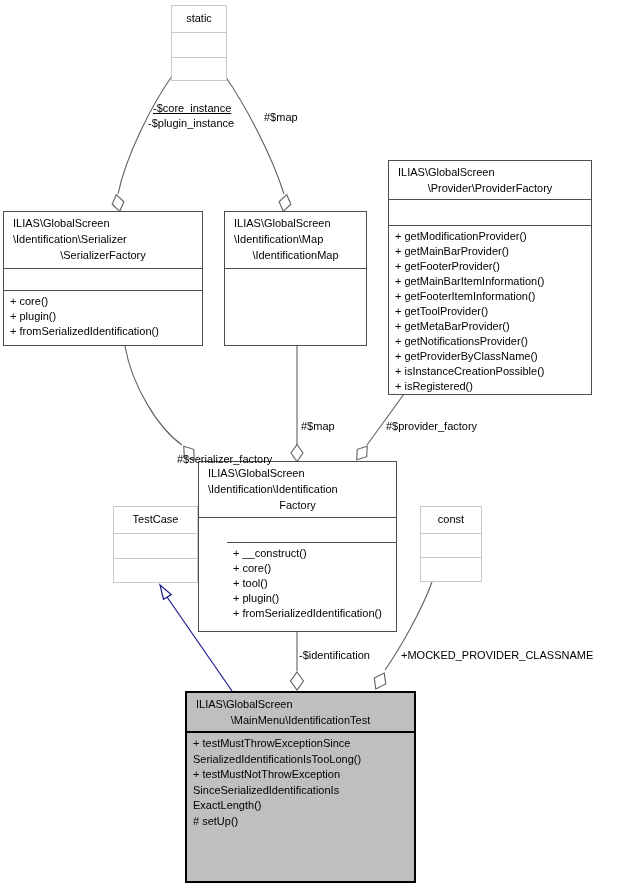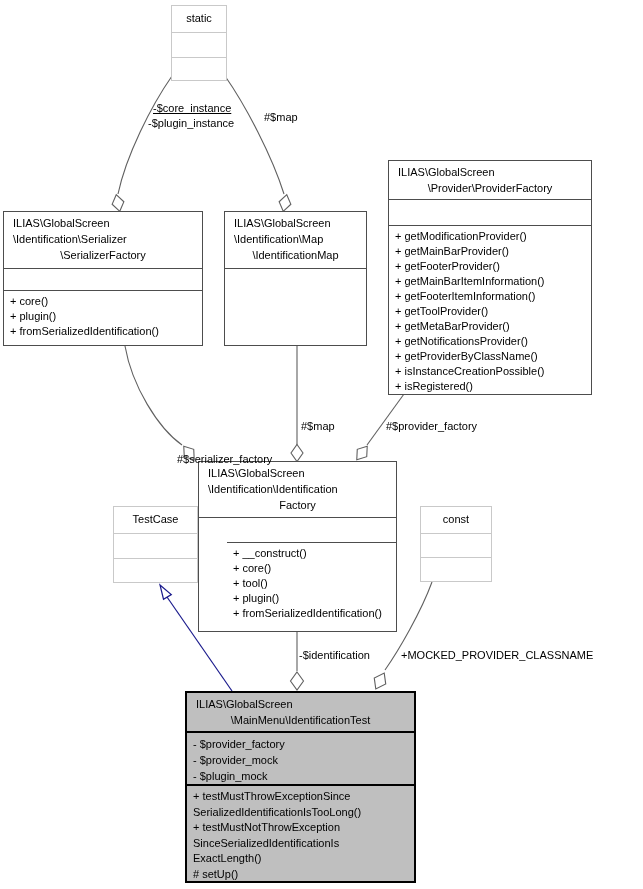--- a/index.html
+++ b/index.html
@@ -122,35 +122,30 @@
       <div>+ fromSerializedIdentification()</div>
     </div>
   </div>
 
   <div class="node ext" style="left:93px;top:506px;width:85px;height:77px;margin-left:20px;">
     <div class="sec first one" style="height:26px;">TestCase</div>
     <div class="sec" style="height:25px;"></div>
     <div class="sec" style="height:24px;"></div>
   </div>
 
-  <div class="node ext" style="left:420px;top:506px;width:72px;height:76px;">
+  <div class="node ext" style="left:420px;top:506px;width:62px;height:76px;">
     <div class="sec first one" style="height:26px;">const</div>
     <div class="sec" style="height:24px;"></div>
     <div class="sec" style="height:24px;"></div>
   </div>
 
   <div class="node hl" style="left:185px;top:691px;width:231px;height:192px;">
     <div class="sec first ttl" style="height:38px;">
       <div class="tl">ILIAS\GlobalScreen</div>
       <div class="tc">\MainMenu\IdentificationTest</div>
-    </div>
-    <div class="sec attrs" style="height:53px;">
-      <div>- $provider_factory</div>
-      <div>- $provider_mock</div>
-      <div>- $plugin_mock</div>
     </div>
     <div class="sec meth" style="height:117px;line-height:15.5px;">
       <div>+ testMustThrowExceptionSince</div>
       <div>SerializedIdentificationIsTooLong()</div>
       <div>+ testMustNotThrowException</div>
       <div>SinceSerializedIdentificationIs</div>
       <div>ExactLength()</div>
       <div># setUp()</div>
     </div>
   </div>

